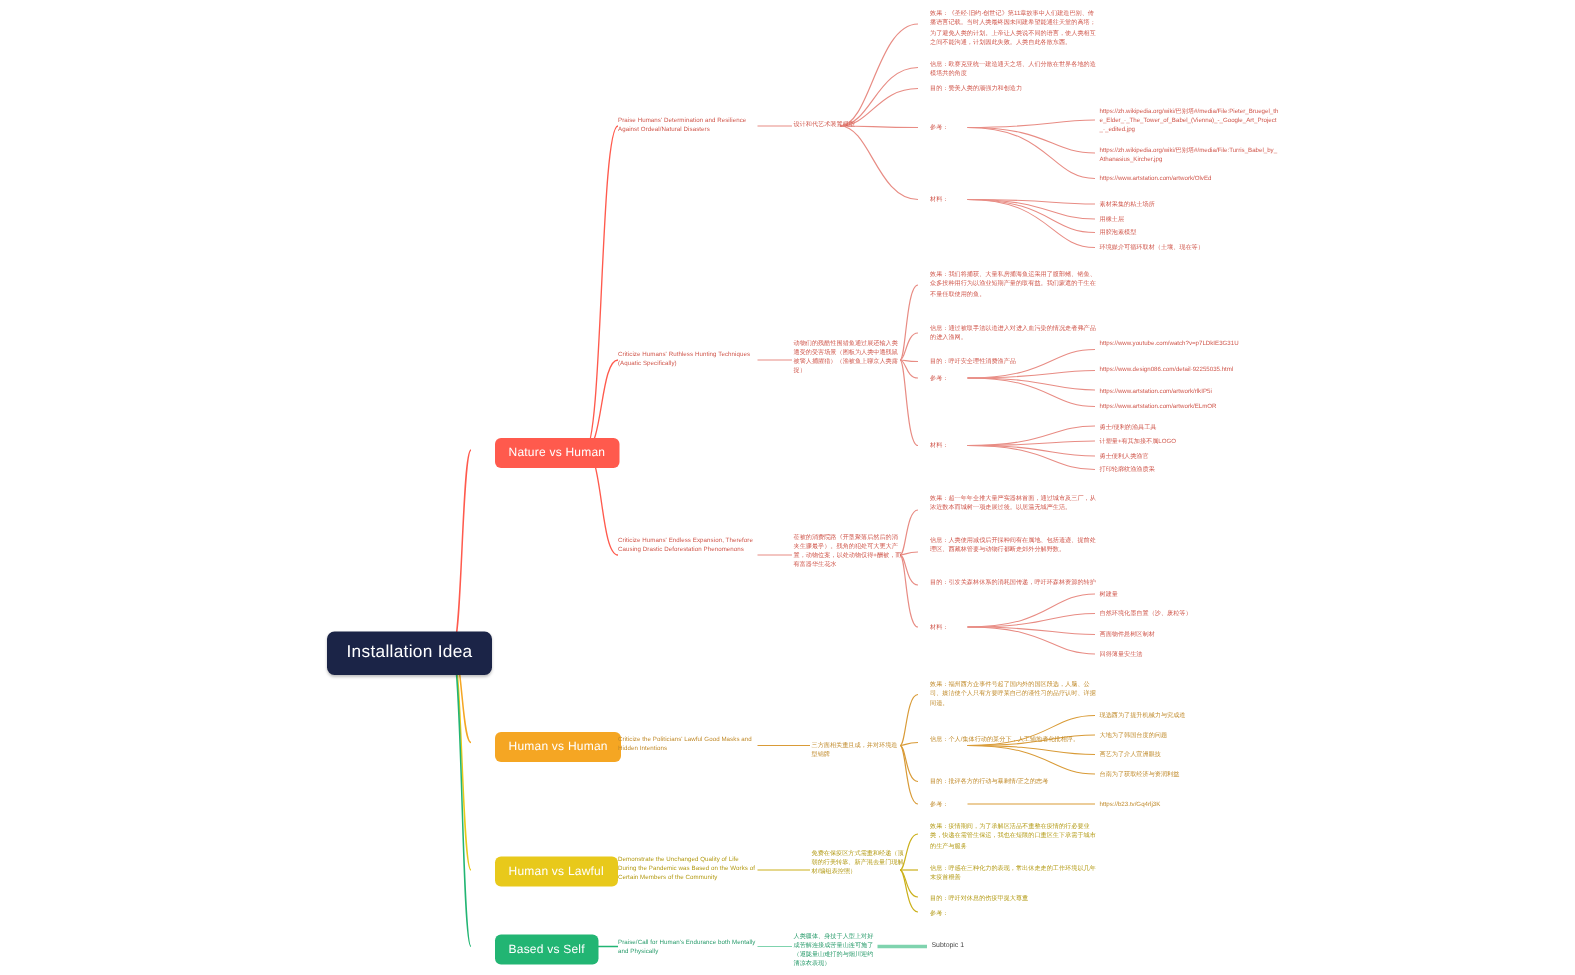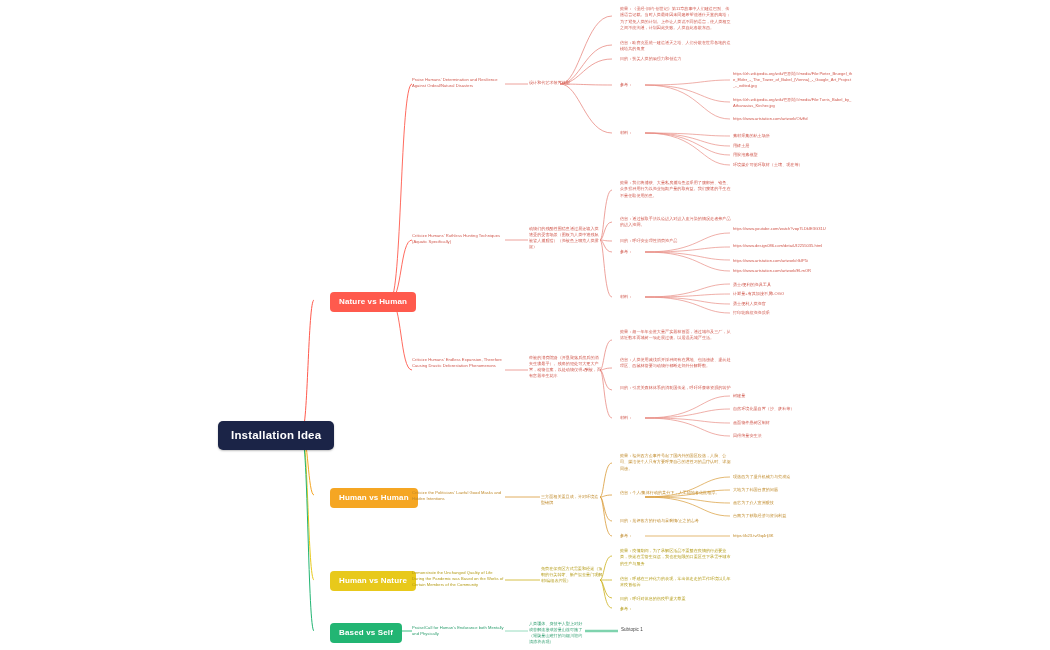--- a/index.html
+++ b/index.html
@@ -23,31 +23,31 @@
   .node {
     position: absolute;
     white-space: pre-wrap;
     line-height: 1.28;
   }
   
   .root {
     background: #1b2447;
     color: #ffffff;
     font-size: 11.5px;
-    font-weight: bold;
+    font-weight: normal;
     letter-spacing: .2px;
     padding: 7px 13px;
     border-radius: 5px;
     box-shadow: 0 1px 2px rgba(0,0,0,.25);
   }
   
   .cat {
     color: #ffffff;
     font-size: 8px;
-    font-weight: bold;
+    font-weight: normal;
     letter-spacing: .15px;
     padding: 5px 9px;
     border-radius: 4px;
     text-align: center;
     min-width: 64px;
   }
   
   .l2 {
     font-size: 4.1px;
     line-height: 1.5;
@@ -155,21 +155,21 @@
 
     <path d="M390 631 L 412 631" stroke="#22b573" stroke-width=".9" fill="none"></path>
     <path d="M505 631 L 528 631" stroke="#7fd3ae" stroke-width=".8" fill="none"></path>
     <path d="M585 631 L 618 631" stroke="#7fd3ae" stroke-width="2.4" fill="none"></path>
   </svg>
 
   <div class="node root" style="left:218px; top:421px;">Installation Idea</div>
 
   <div class="node cat" style="left:330px; top:292px; background:#ff5a4d;">Nature vs Human</div>
   <div class="node cat" style="left:330px; top:488px; background:#f5a623;">Human vs Human</div>
-  <div class="node cat" style="left:330px; top:571px; background:#e8c91b;">Human vs Nature</div>
+  <div class="node cat" style="left:330px; top:571px; background:#e8c91b;">Human vs Lawful</div>
   <div class="node cat" style="left:330px; top:623px; background:#22b573;">Based vs Self</div>
 
   <div class="node l2" style="left:412px; top:77px; color:#d0574c;">Praise Humans' Determination and Resilience Against Ordeal/Natural Disasters</div>
   <div class="node l3" style="left:529px; top:80px; color:#d0574c; width:70px;">设计和代艺术装置模型</div>
 
   <div class="node l4" style="left:620px; top:6px; color:#d0574c;">效果：《圣经·旧约·创世记》第11章故事中人们建造巴别、传播语言记载。当时人类最终因未同建希望能通往天堂的高塔；为了避免人类的计划。上帝让人类说不同的语言，使人类相互之间不能沟通，计划因此失败。人类自此各散东西。</div>
   <div class="node l4" style="left:620px; top:40px; color:#d0574c;">信息：欧赛克亚统一建造通天之塔、人们分散在世界各地的造模塔共的角度</div>
   <div class="node l4" style="left:620px; top:56px; color:#d0574c;">目的：赞美人类的顽强力和创造力</div>
   <div class="node l4" style="left:620px; top:82px; color:#d0574c; width:20px;">参考：</div>
   <div class="node l4" style="left:620px; top:130px; color:#d0574c; width:20px;">材料：</div>

